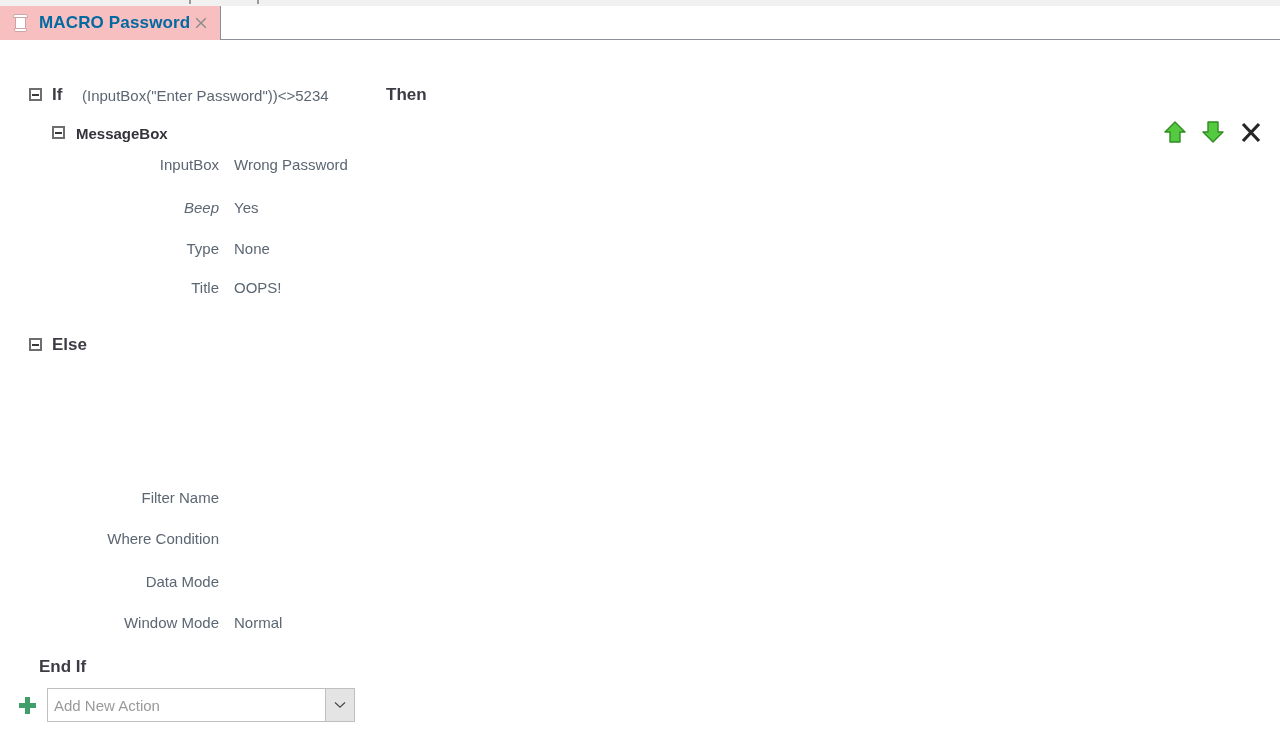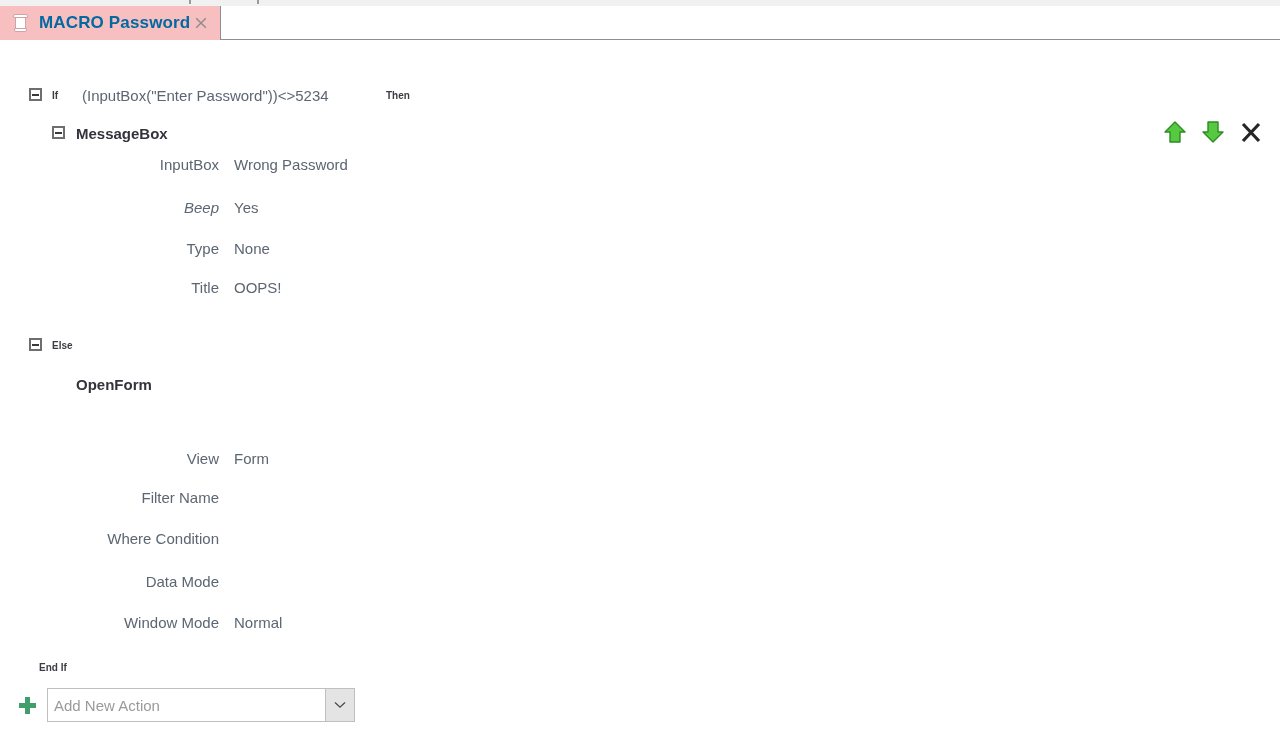--- a/index.html
+++ b/index.html
@@ -133,21 +133,21 @@
   .collapse-box::after {
     content: "";
     position: absolute;
     left: 1px; top: 3.5px;
     width: 7px; height: 2px;
     background: #3a3a3a;
   }
 
   .kw {
     position: absolute;
-    font-size: 10px;
+    font-size: 17px;
     font-weight: bold;
     color: #3c3c44;
     white-space: nowrap;
   }
   .block-name {
     position: absolute;
     font-size: 15px;
     font-weight: bold;
     color: #33333b;
     white-space: nowrap;
@@ -314,28 +314,21 @@
   <div class="macro-row" style="top:234px;">
     <span class="arg-label" style="left:19px;">Title</span>
     <span class="arg-value">OOPS!</span>
   </div>
 
   <div class="macro-row" style="top:292px;">
     <span class="collapse-box" style="left:29px; top:6px;"></span>
     <span class="kw" style="left:52px;">Else</span>
   </div>
 
-  <div class="macro-row" style="top:331px;">
-    <span class="block-name" style="left:76px;">OpenForm</span>
-  </div>
-
-  <div class="macro-row" style="top:405px;">
-    <span class="arg-label" style="left:19px;">View</span>
-    <span class="arg-value">Form</span>
-  </div>
+
   <div class="macro-row" style="top:444px;">
     <span class="arg-label" style="left:19px;">Filter Name</span>
     <span class="arg-value"></span>
   </div>
   <div class="macro-row" style="top:485px;">
     <span class="arg-label" style="left:19px;">Where Condition</span>
     <span class="arg-value"></span>
   </div>
   <div class="macro-row" style="top:528px;">
     <span class="arg-label" style="left:19px;">Data Mode</span>

